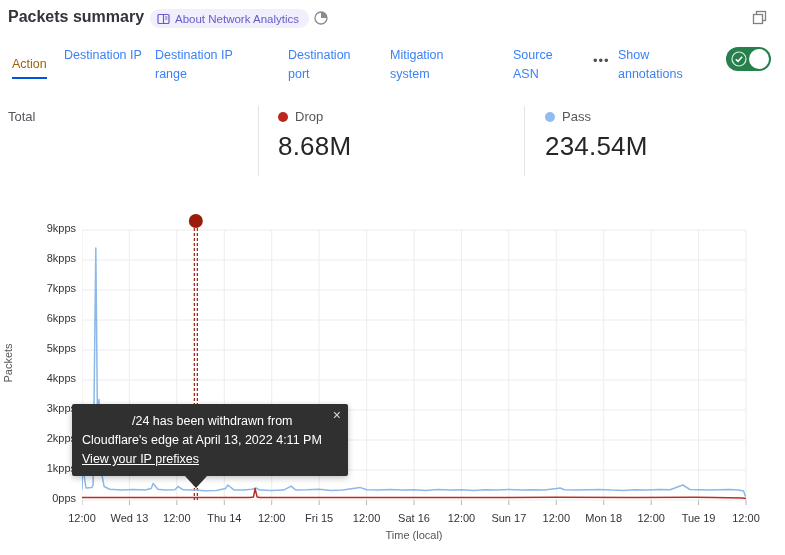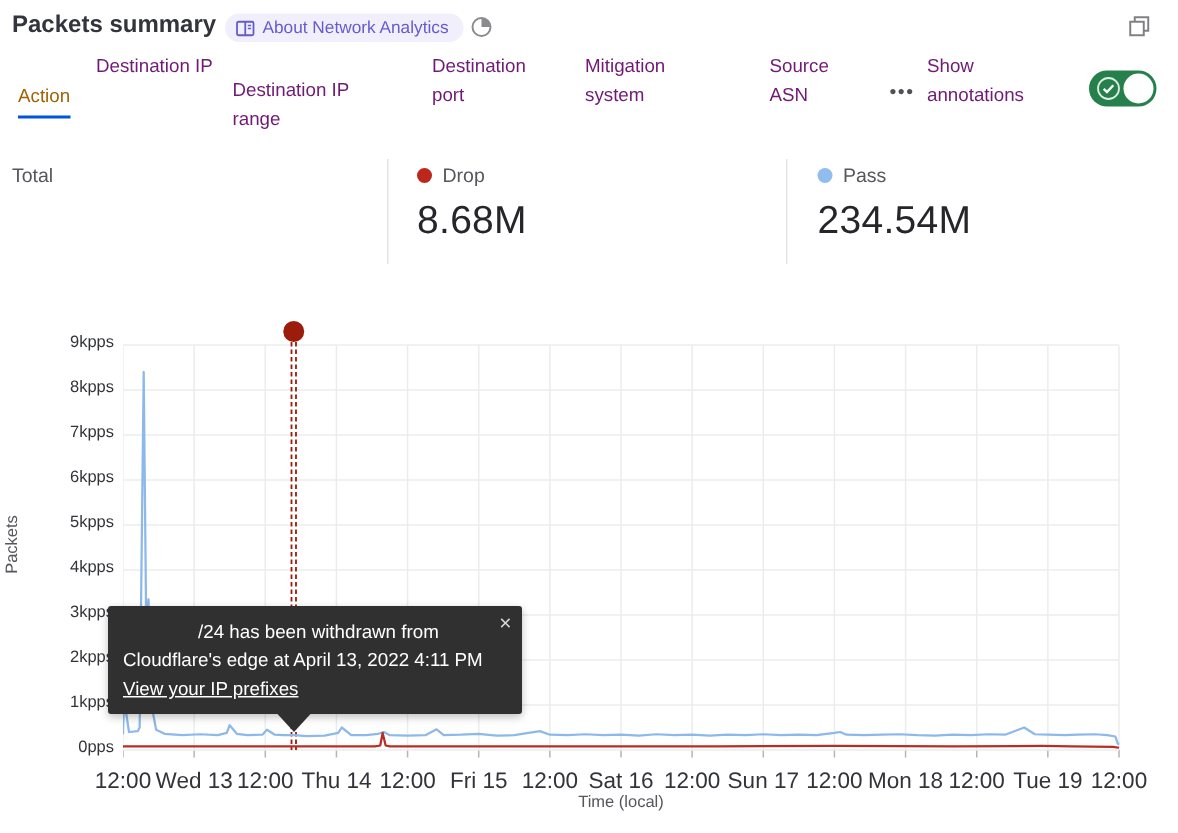--- a/index.html
+++ b/index.html
@@ -9,41 +9,41 @@
 
   
   .hdr-title { position:absolute; left:8px; top:8px; font-size:16px; font-weight:bold; color:#33343c; }
   .badge { position:absolute; left:150px; top:9px; height:19px; padding:0 10px 0 7px;
     background:#f1effc; border-radius:10px; display:flex; align-items:center; gap:5px;
     color:#655ccc; font-size:11.5px; cursor:pointer; }
   .pie-ic { position:absolute; left:313px; top:10px; width:16px; height:16px; }
   .win-ic { position:absolute; left:751px; top:9px; width:17px; height:17px; }
 
   
-  .tab { position:absolute; top:35px; font-size:12.5px; line-height:19px; color:#701a75; cursor:pointer; }
+  .tab { position:absolute; top:46px; font-size:12.5px; line-height:19px; color:#3b82f6; cursor:pointer; }
   .tab.single { top:55px; }
   .tab.active { color:#a16207; border-bottom:2px solid #0055dc; padding-bottom:3px; }
   .more-dots { position:absolute; left:593px; top:53px; font-size:13px; letter-spacing:1px; color:#4f5157; cursor:pointer; }
   .toggle { position:absolute; left:726px; top:47px; width:45px; height:24px; border-radius:12px;
     background:#26804c; cursor:pointer; }
   .toggle .check { position:absolute; left:5px; top:4px; width:16px; height:16px; color:#fff; }
   .toggle .knob { position:absolute; right:2px; top:2px; width:20px; height:20px; border-radius:50%; background:#fff; }
 
   
   .stat { position:absolute; top:109px; }
   .stat .lblrow { display:flex; align-items:center; gap:7px; font-size:13px; color:#56565c; }
   .stat .dot { width:10px; height:10px; border-radius:50%; }
   .stat .val { margin-top:7px; font-size:26px; font-weight:500; color:#26262a; letter-spacing:.2px; }
   .vdiv { position:absolute; top:106px; width:1px; height:70px; background:#e4e4e4; }
 
   
   #chart { position:absolute; left:0; top:205px; width:785px; height:350px; }
   #plot-svg { position:absolute; left:82px; top:5px; }
   .ylab { position:absolute; width:76px; text-align:right; font-size:11px; color:#33343a; }
-  .xlab { position:absolute; top:307px; transform:translateX(-50%); font-size:15px; color:#33343a; white-space:nowrap; }
+  .xlab { position:absolute; top:307px; transform:translateX(-50%); font-size:11px; color:#33343a; white-space:nowrap; }
   .ytitle { position:absolute; left:-27px; top:152px; width:70px; text-align:center;
     transform:rotate(-90deg); font-size:11px; color:#56565c; }
   .xtitle { position:absolute; left:414px; top:324px; transform:translateX(-50%); font-size:11px; color:#56565c; }
 
   
   .ttip { position:absolute; left:72px; top:199px; width:276px; background:#303030; color:#fff;
     border-radius:2px; padding:8px 10px 7px 10px; font-size:12.5px; line-height:19px; z-index:5;
     box-shadow:0 2px 6px rgba(0,0,0,.25); }
   .ttip .l1 { display:block; margin-left:50px; }
   .ttip .link { display:inline-block; color:#fff; text-decoration:underline; cursor:pointer; }
@@ -76,21 +76,21 @@
   </span>
   <span class="win-ic">
     <svg width="17" height="17" viewBox="0 0 17 17">
         <rect x="5.5" y="2.5" width="9" height="9" fill="none" stroke="#7e7e83" stroke-width="1.3"></rect>
         <rect x="2.5" y="5.5" width="9" height="9" fill="#fff" stroke="#7e7e83" stroke-width="1.3"></rect>
       </svg>
   </span>
 
   <div class="tab single active" style="left:12px;">Action</div>
   <div class="tab" style="left:64px; width:80px;">Destination IP</div>
-  <div class="tab" style="left:155px; width:100px;margin-top:16px;">Destination IP range</div>
+  <div class="tab" style="left:155px; width:100px;">Destination IP range</div>
   <div class="tab" style="left:390px; width:80px;">Mitigation system</div>
   <div class="tab" style="left:288px; width:82px;">Destination port</div>
   <div class="tab" style="left:513px; width:58px;">Source ASN</div>
   <div class="more-dots">•••</div>
   <div class="tab" style="left:618px; width:92px;">Show annotations</div>
   <div class="toggle">
     <span class="check">
       <svg width="16" height="16" viewBox="0 0 16 16">
           <circle cx="8" cy="8" r="7" fill="none" stroke="#fff" stroke-width="1.2" opacity=".85"></circle>
           <path d="M4.8 8.2 L7 10.4 L11.2 5.8" fill="none" stroke="#fff" stroke-width="1.6"></path>

